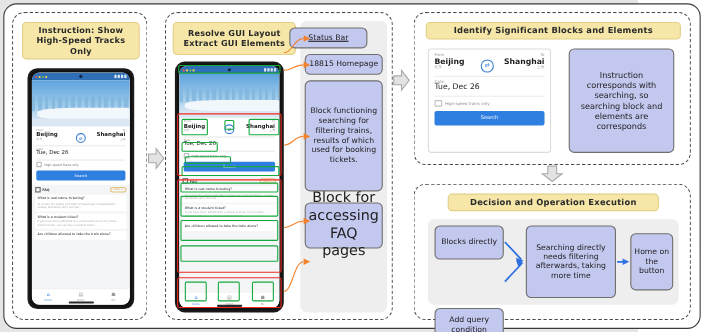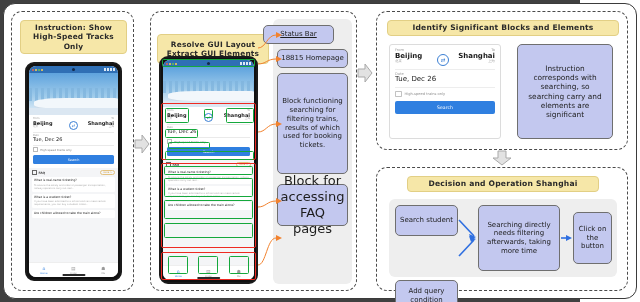--- a/index.html
+++ b/index.html
@@ -1,17 +1,17 @@
 <!DOCTYPE html>
 <html><head>
 <meta charset="utf-8">
 <style>
   html,body{margin:0;padding:0;background:#ffffff;}
   body{width:640px;height:302px;overflow:hidden;font-family:"DejaVu Sans",sans-serif;}
-  #root{position:relative;width:580px;height:302px;background:#404040;}
+  #root{position:relative;width:580px;height:302px;background:#e5e5e5;}
 
   
   .outer-frame{position:absolute;left:3px;top:3px;width:634px;height:296px;border:1.6px solid #3b3b3b;border-radius:12px;box-sizing:border-box;background:#fff;}
 
   
   .stage{position:absolute;box-sizing:border-box;border:1.6px dashed #4a4a4a;border-radius:11px;background:#fff;}
 
   .hdr{position:absolute;box-sizing:border-box;background:#f6e7a8;border:1px solid #e2cf85;border-radius:4px;
        display:flex;align-items:center;justify-content:center;text-align:center;
        font-weight:bold;color:#2a2a2a;letter-spacing:.2px;line-height:1.25;}
@@ -185,21 +185,21 @@
     </div>
   </div>
 
   <div class="bigarrow" style="left:134px;top:133px;">
     <svg width="16" height="22" viewBox="0 0 16 22">
         <polygon points="1,7 8,7 8,2 15,11 8,20 8,15 1,15" fill="#e2e2e2" stroke="#a9a9a9" stroke-width="1"></polygon>
       </svg>
   </div>
 
   <div class="stage" style="left:150px;top:11px;width:207px;height:280px;">
-    <div class="hdr" style="left:6px;top:22px;width:112px;height:30px;font-size:7.4px;padding:0 3px;">Resolve GUI Layout Extract GUI Elements</div>
+    <div class="hdr" style="left:6px;top:8px;width:112px;height:30px;font-size:7.4px;padding:0 3px;">Resolve GUI Layout Extract GUI Elements</div>
 
     <div class="graypanel" style="left:122px;top:7px;width:79px;height:265px;"></div>
 
     <div class="bluebox" style="left:112px;top:13px;width:71px;height:19px;font-size:7px;text-decoration:underline;">Status Bar</div>
     <div class="bluebox" style="left:126px;top:37px;width:71px;height:19px;font-size:7px;">18815 Homepage</div>
     <div class="bluebox" style="left:126px;top:61px;width:71px;height:101px;font-size:7px;">Block functioning searching for filtering trains, results of which used for booking tickets.</div>
     <div class="bluebox" style="left:126px;top:172px;width:71px;height:42px;font-size:13px;">Block for accessing FAQ pages</div>
 
     <div class="phone" style="left:8px;top:44px;width:99px;height:228px;">
       <div class="phone-inner">
@@ -344,38 +344,38 @@
       <div class="rc-label">Date</div>
       <div class="rc-date">Tue, Dec 26</div>
       <div class="rc-hr"></div>
       <div class="rc-ck">
         <span class="rc-ckbox"></span>
         <span class="rc-cktext">High-speed trains only</span>
       </div>
       <div class="rc-btn">Search</div>
     </div>
 
-    <div class="bluebox" style="left:140px;top:32px;width:96px;height:95px;font-size:7.4px;padding:4px;">Instruction corresponds with searching, so searching carry and elements are significant</div>
+    <div class="bluebox" style="left:140px;top:32px;width:96px;height:95px;font-size:7.4px;padding:4px;">Instruction corresponds with searching, so searching block and elements are corresponds</div>
   </div>
 
   <div class="bigarrow" style="left:491px;top:150px;">
     <svg width="22" height="16" viewBox="0 0 22 16">
         <polygon points="7,1 7,8 2,8 11,15 20,8 15,8 15,1" fill="#e2e2e2" stroke="#a9a9a9" stroke-width="1"></polygon>
       </svg>
   </div>
 
   <div class="stage" style="left:376px;top:167px;width:252px;height:124px;">
-    <div class="hdr" style="left:30px;top:8px;width:192px;height:16px;font-size:7.6px;">Decision and Operation Shanghai</div>
+    <div class="hdr" style="left:30px;top:8px;width:192px;height:16px;font-size:7.6px;">Decision and Operation Execution</div>
 
     <div class="graypanel" style="left:12px;top:31px;width:228px;height:78px;"></div>
 
-    <div class="bluebox" style="left:18px;top:37px;width:63px;height:31px;font-size:7px;">Search student</div>
+    <div class="bluebox" style="left:18px;top:37px;width:63px;height:31px;font-size:7px;">Blocks directly</div>
     <div class="bluebox" style="left:18px;top:72px;width:63px;height:31px;font-size:7px;margin-top:40px;">Add query condition</div>
     <div class="bluebox" style="left:101px;top:37px;width:82px;height:66px;font-size:7px;">Searching directly needs filtering afterwards, taking more time</div>
-    <div class="bluebox" style="left:196px;top:44px;width:39px;height:52px;font-size:7px;">Click on the button</div>
+    <div class="bluebox" style="left:196px;top:44px;width:39px;height:52px;font-size:7px;">Home on the button</div>
 
     <svg class="connector" style="left:0;top:0;width:252px;height:124px;">
       <path d="M82,52 L97,68" stroke="#2f6fe0" stroke-width="1.6" fill="none"></path>
       <polygon points="99,69 92,66 94,72" fill="#2f6fe0"></polygon>
       <path d="M82,88 L97,72" stroke="#2f6fe0" stroke-width="1.6" fill="none"></path>
       <polygon points="99,71 92,68 94,74" fill="#2f6fe0"></polygon>
       <line x1="184" y1="70" x2="192" y2="70" stroke="#2f6fe0" stroke-width="1.6"></line>
       <polygon points="195,70 189,67 189,73" fill="#2f6fe0"></polygon>
     </svg>
   </div>

